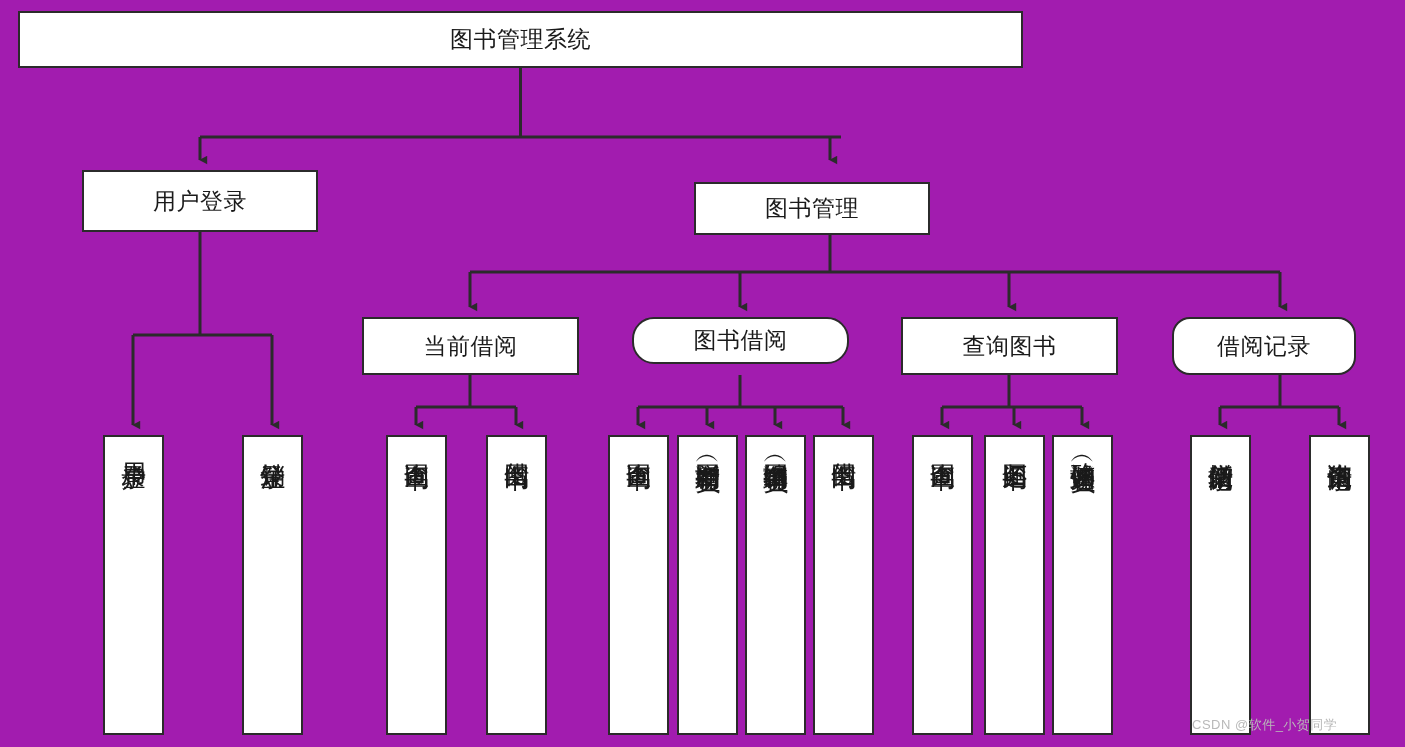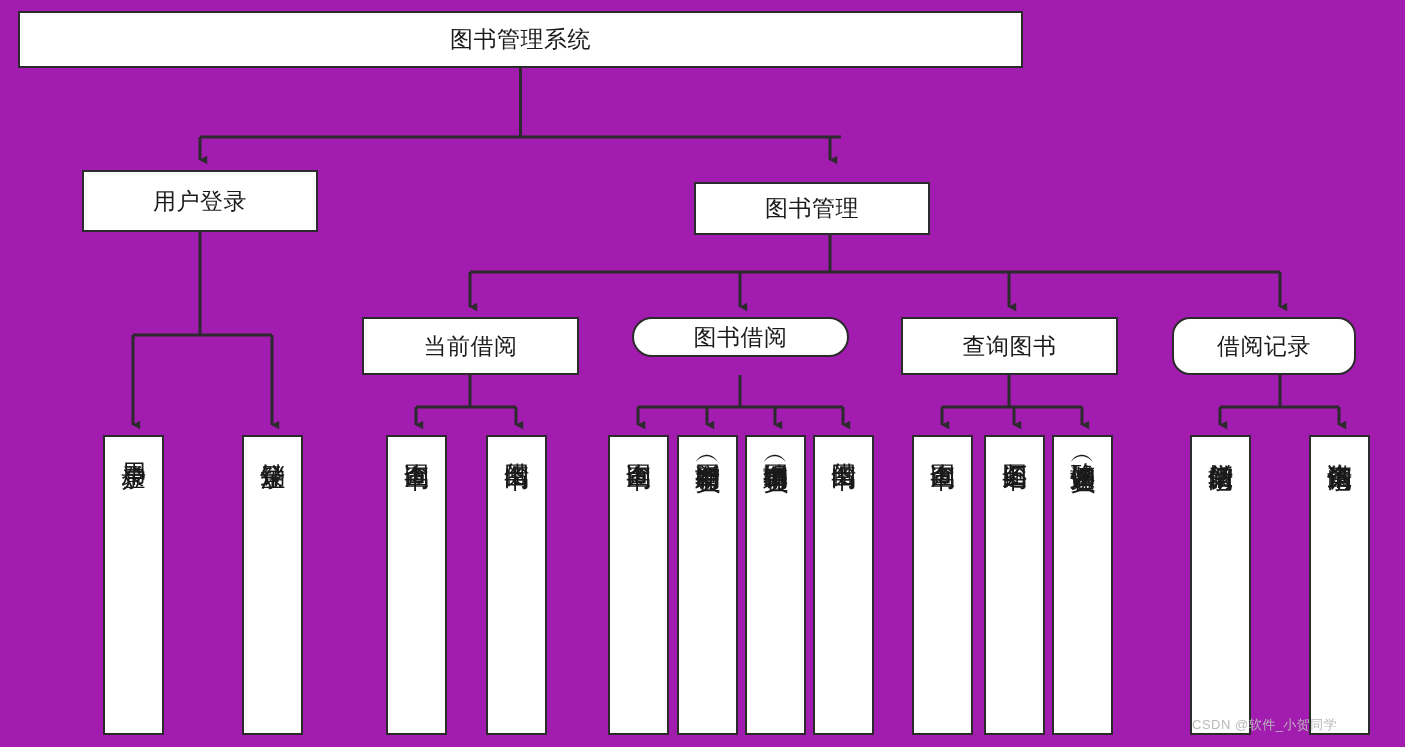--- a/index.html
+++ b/index.html
@@ -126,21 +126,21 @@
       </div>
       <div class="node horiz" style="left: 82px; top: 170px; width: 236px; height: 62px;">
         <span class="label">用户登录</span>
       </div>
       <div class="node horiz" style="left: 694px; top: 170px; width: 236px; height: 53px; margin-top: 12px;">
         <span class="label">图书管理</span>
       </div>
       <div class="node horiz" style="left: 362px; top: 317px; width: 217px; height: 58px;">
         <span class="label">当前借阅</span>
       </div>
-      <div class="node horiz" style="left: 632px; top: 317px; width: 217px; height: 40px; border-radius: 22px;">
+      <div class="node horiz" style="left: 632px; top: 317px; width: 217px; height: 47px; border-radius: 22px;">
         <span class="label">图书借阅</span>
       </div>
       <div class="node horiz" style="left: 901px; top: 317px; width: 217px; height: 58px;">
         <span class="label">查询图书</span>
       </div>
       <div class="node horiz" style="left: 1172px; top: 317px; width: 184px; height: 58px; border-radius: 18px;">
         <span class="label">借阅记录</span>
       </div>
       <div class="node vert" style="left: 103px; top: 435px; width: 61px; height: 300px;">
         <span class="label">用户登录</span>

